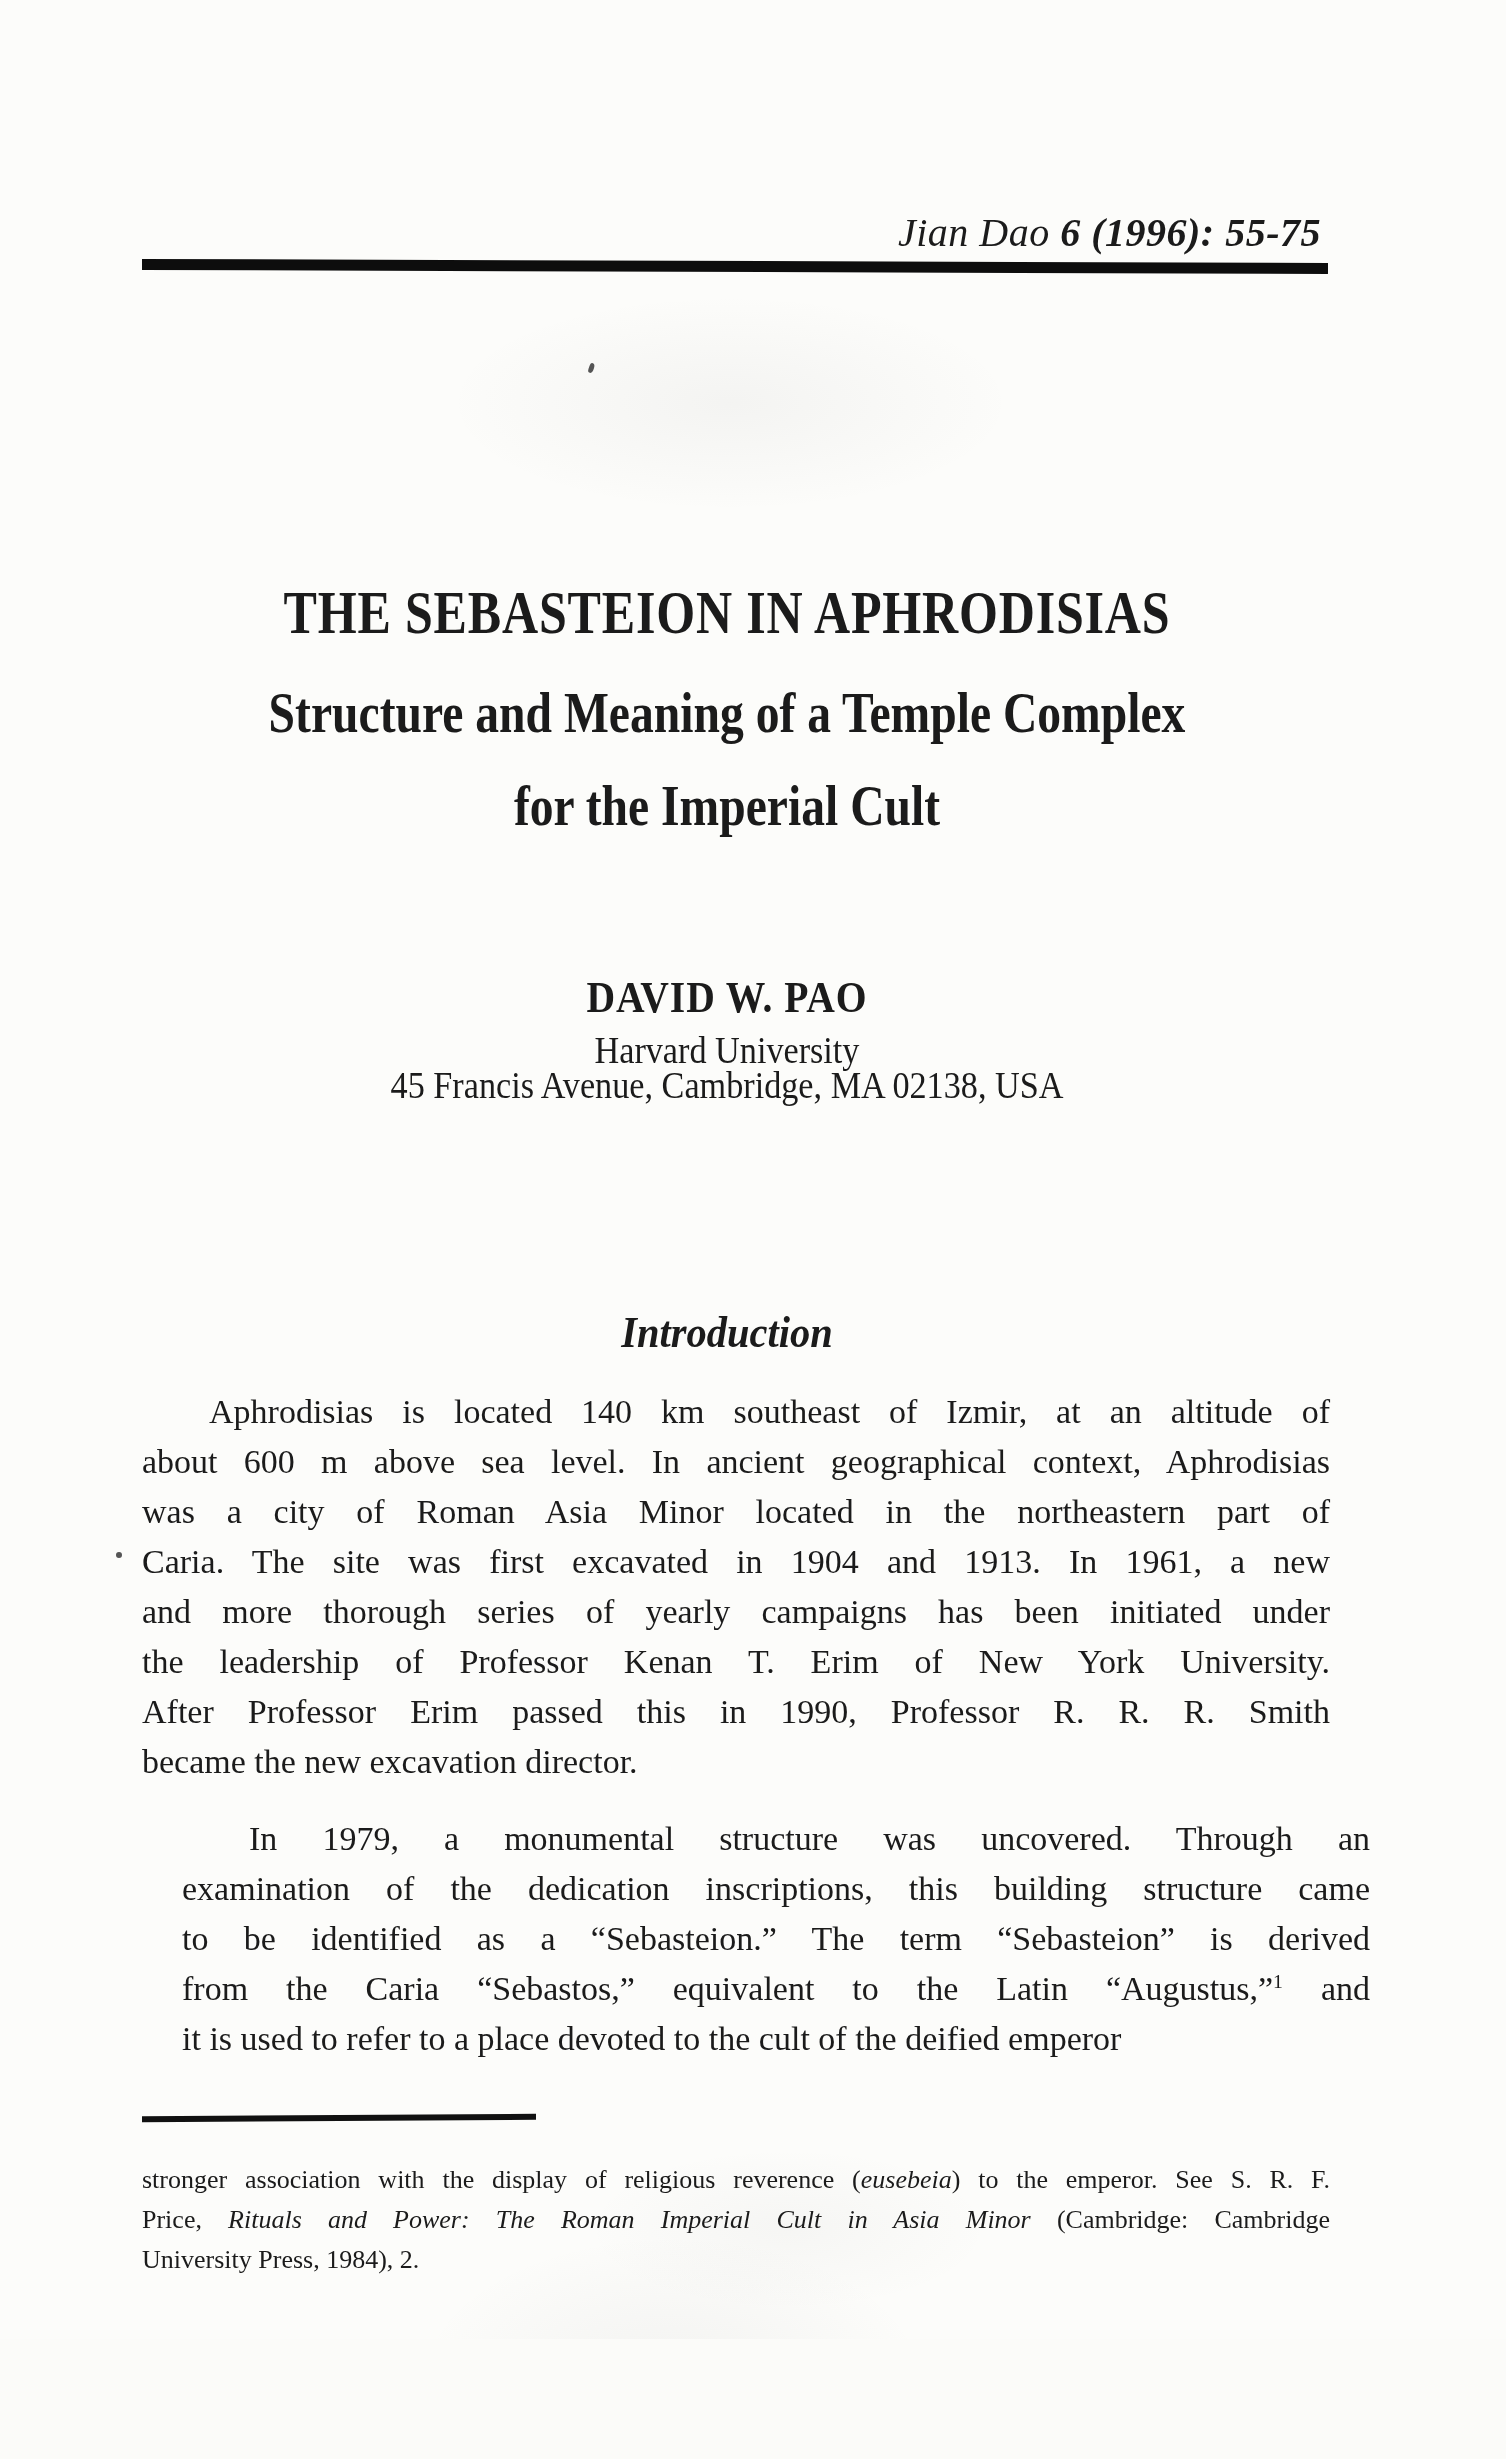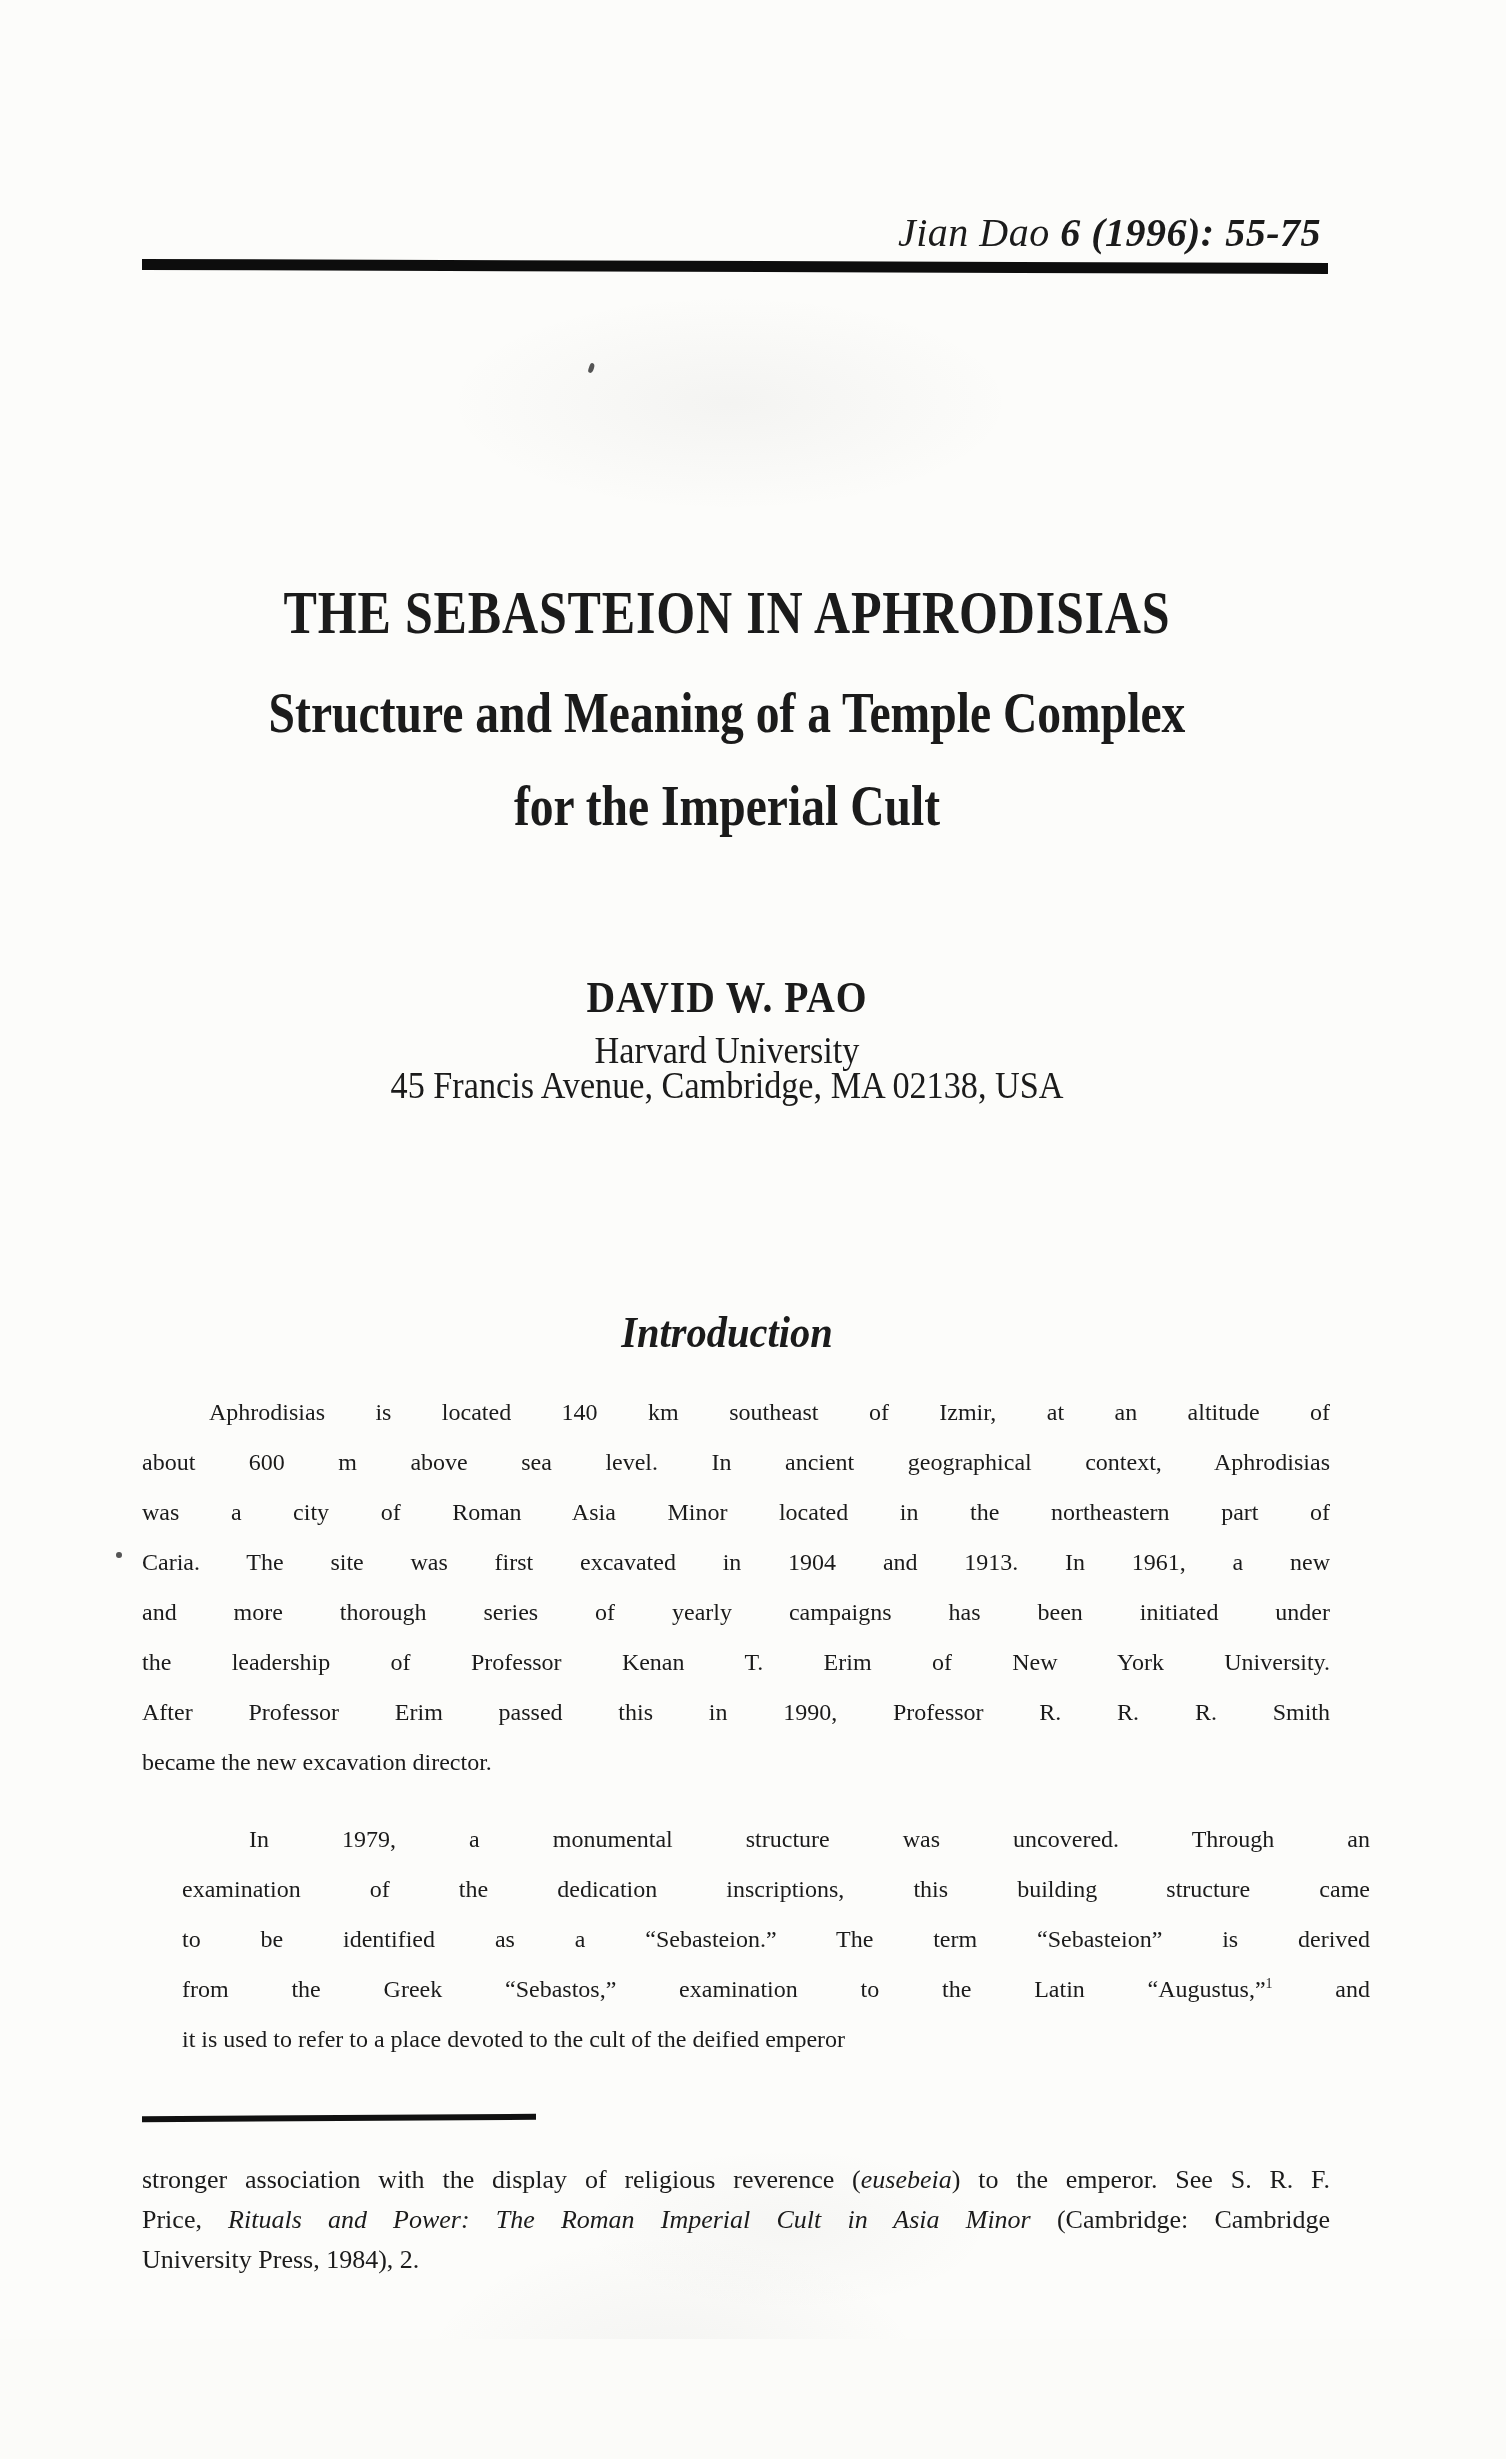--- a/index.html
+++ b/index.html
@@ -49,21 +49,21 @@
   .author-name  { top: 972px; font-size: 44px; font-weight: bold; transform: scaleX(0.9); letter-spacing: 1px; }
   .author-affil { top: 1028px; font-size: 38px; transform: scaleX(0.9); }
   .author-addr  { top: 1063px; font-size: 38px; transform: scaleX(0.9); }
 
   .intro-heading {
     top: 1307px;
     font-size: 44px; font-weight: bold; font-style: italic;
     transform: scaleX(0.92);
   }
 
-  .bodypara { left: 142px; width: 1188px; font-size: 24px; line-height: 50px; }
+  .bodypara { left: 142px; width: 1188px; font-size: 34px; line-height: 50px; }
   .para1 { top: 1387px; }
   .para2 { top: 1814px; margin-left: 40px; }
   .jline { text-align: justify; text-align-last: justify; }
   .jlast { text-align: left; }
   .indent { display: inline-block; width: 67px; }
   sup { font-size: 58%; line-height: 0; vertical-align: super; }
 
   .fn-rule {
     left: 142px; top: 2115px; width: 394px; height: 5.8px;
     background: #111;
@@ -106,21 +106,21 @@
     <div class="jline">and more thorough series of yearly campaigns has been initiated under</div>
     <div class="jline">the leadership of Professor Kenan T. Erim of New York University.</div>
     <div class="jline">After Professor Erim passed this in 1990, Professor R. R. R. Smith</div>
     <div class="jlast">became the new excavation director.</div>
   </div>
 
   <div class="abs bodypara para2">
     <div class="jline"><span class="indent"></span><span>In 1979, a monumental structure was uncovered. Through an</span></div>
     <div class="jline">examination of the dedication inscriptions, this building structure came</div>
     <div class="jline">to be identified as a “Sebasteion.” The term “Sebasteion” is derived</div>
-    <div class="jline"><span>from the Greek “Sebastos,” examination to the Latin “Augustus,”</span><sup>1</sup><span> and</span></div>
+    <div class="jline"><span>from the Caria “Sebastos,” equivalent to the Latin “Augustus,”</span><sup>1</sup><span> and</span></div>
     <div class="jlast">it is used to refer to a place devoted to the cult of the deified emperor</div>
   </div>
 
   <div class="abs fn-rule"></div>
 
   <div class="abs footnote">
     <div class="jline"><span>stronger association with the display of religious reverence (</span><span class="ital">eusebeia</span><span>) to the emperor. See S. R. F.</span></div>
     <div class="jline"><span>Price, </span><span class="ital">Rituals and Power: The Roman Imperial Cult in Asia Minor</span><span> (Cambridge: Cambridge</span></div>
     <div class="jlast">University Press, 1984), 2.</div>
   </div>

